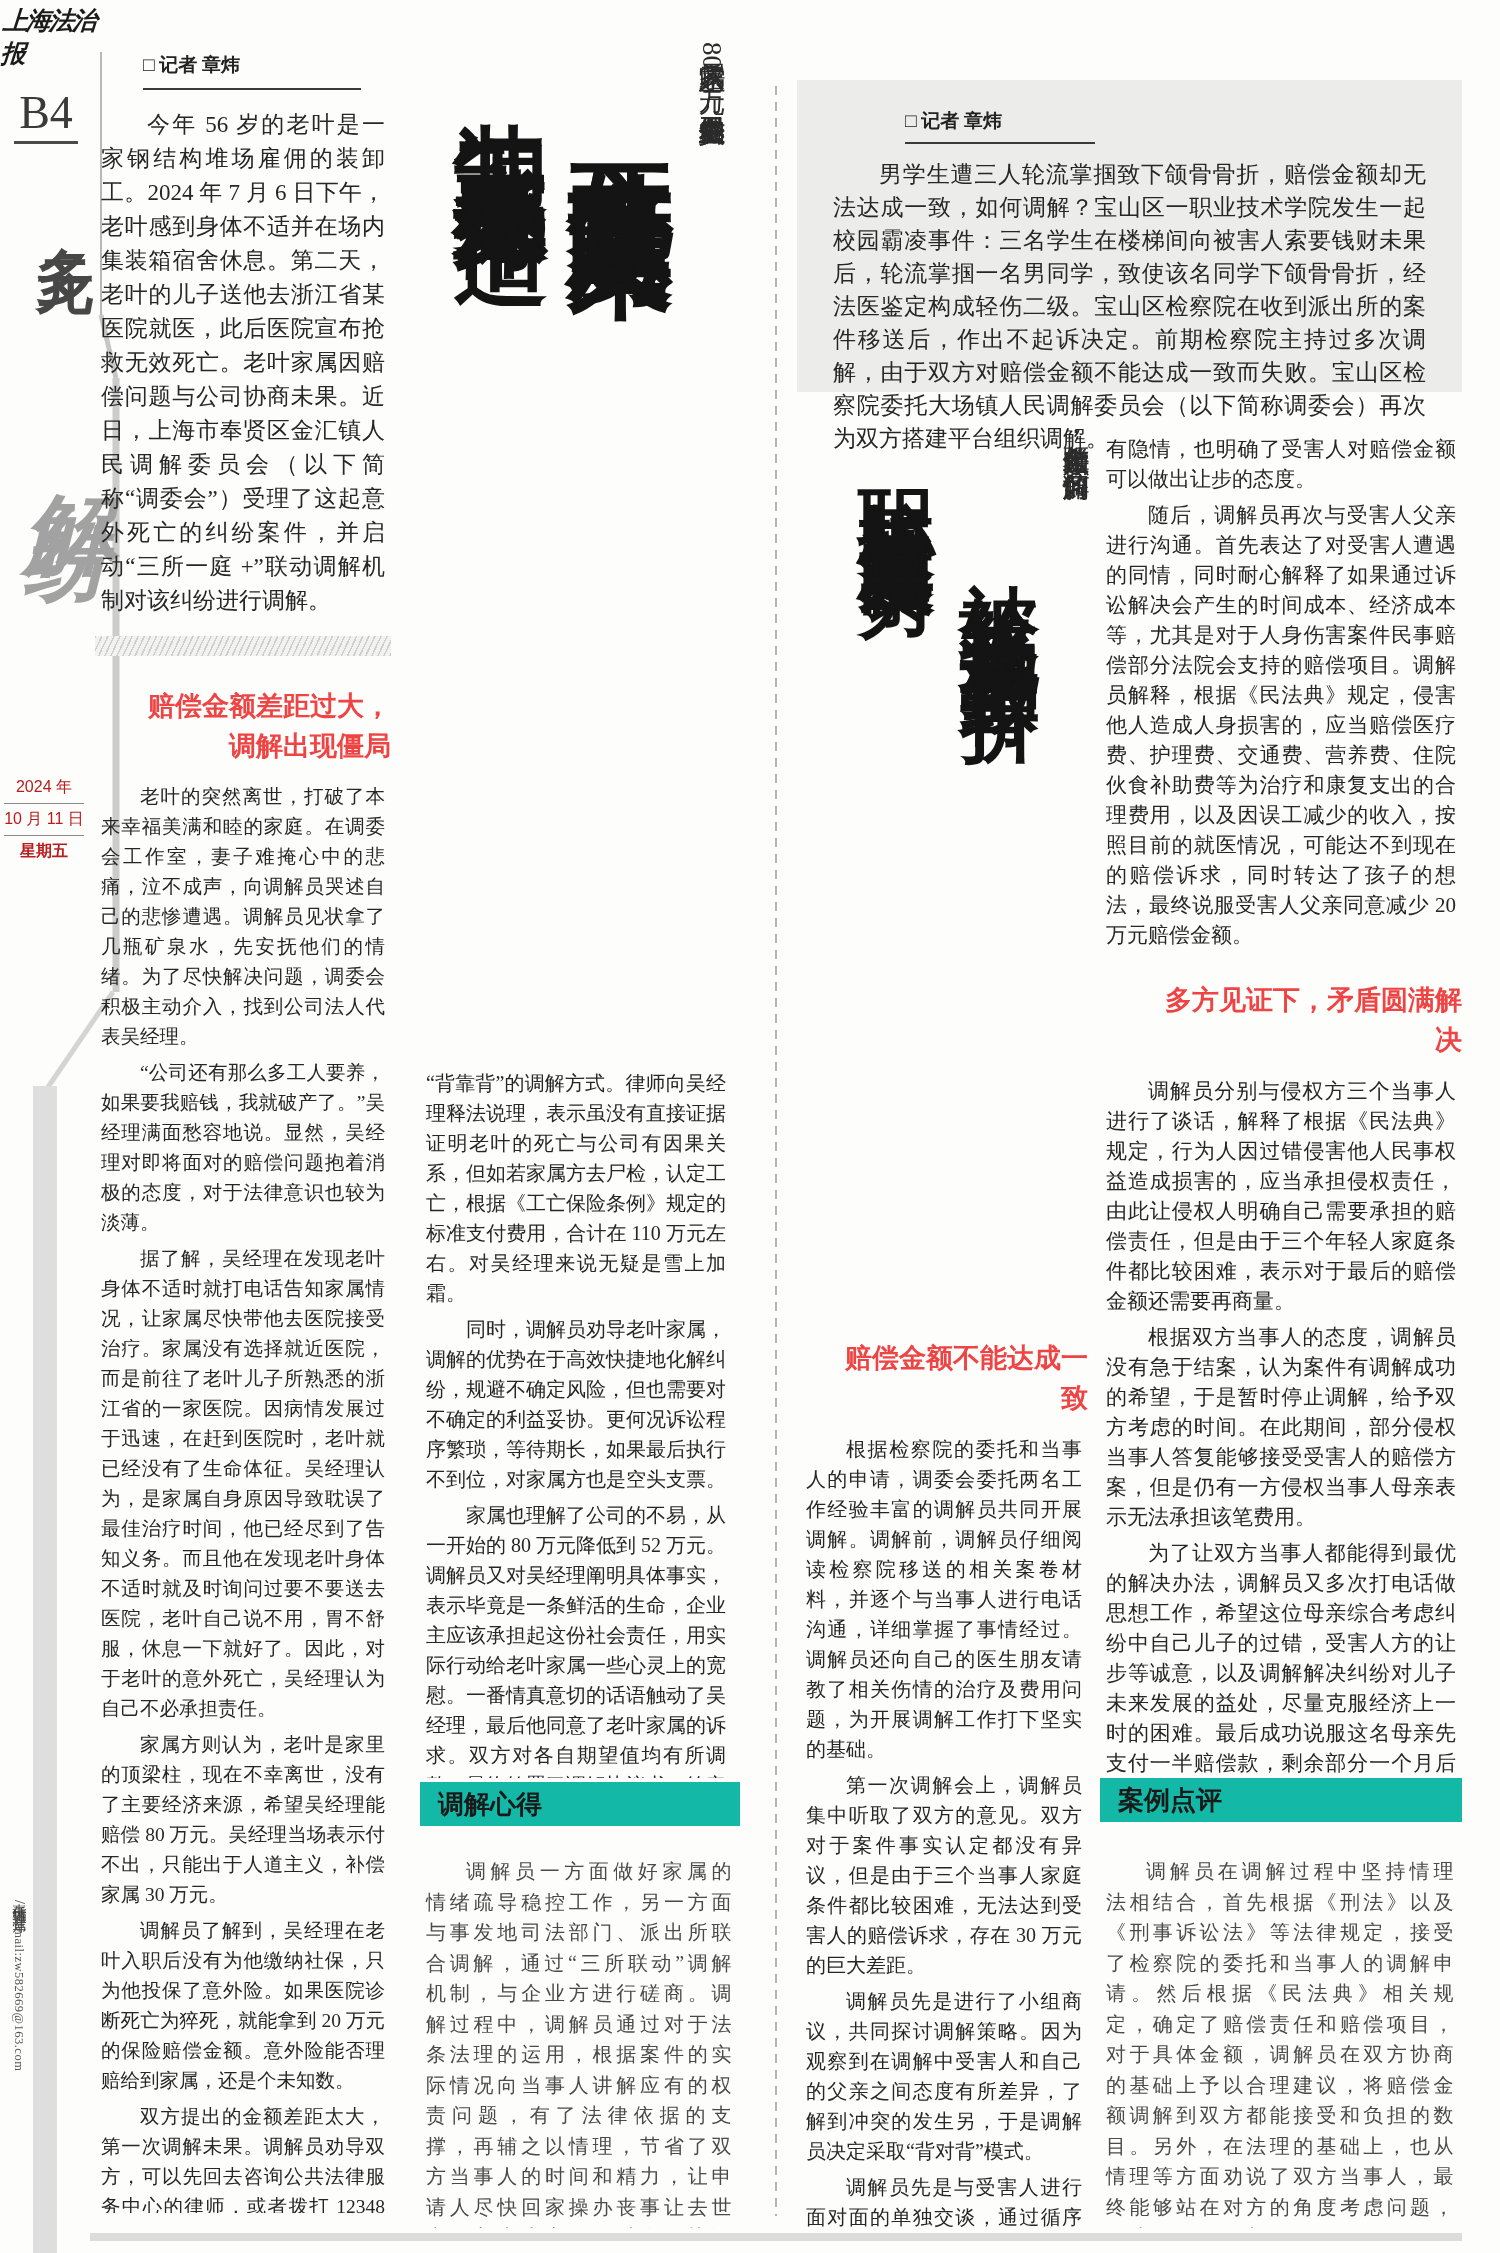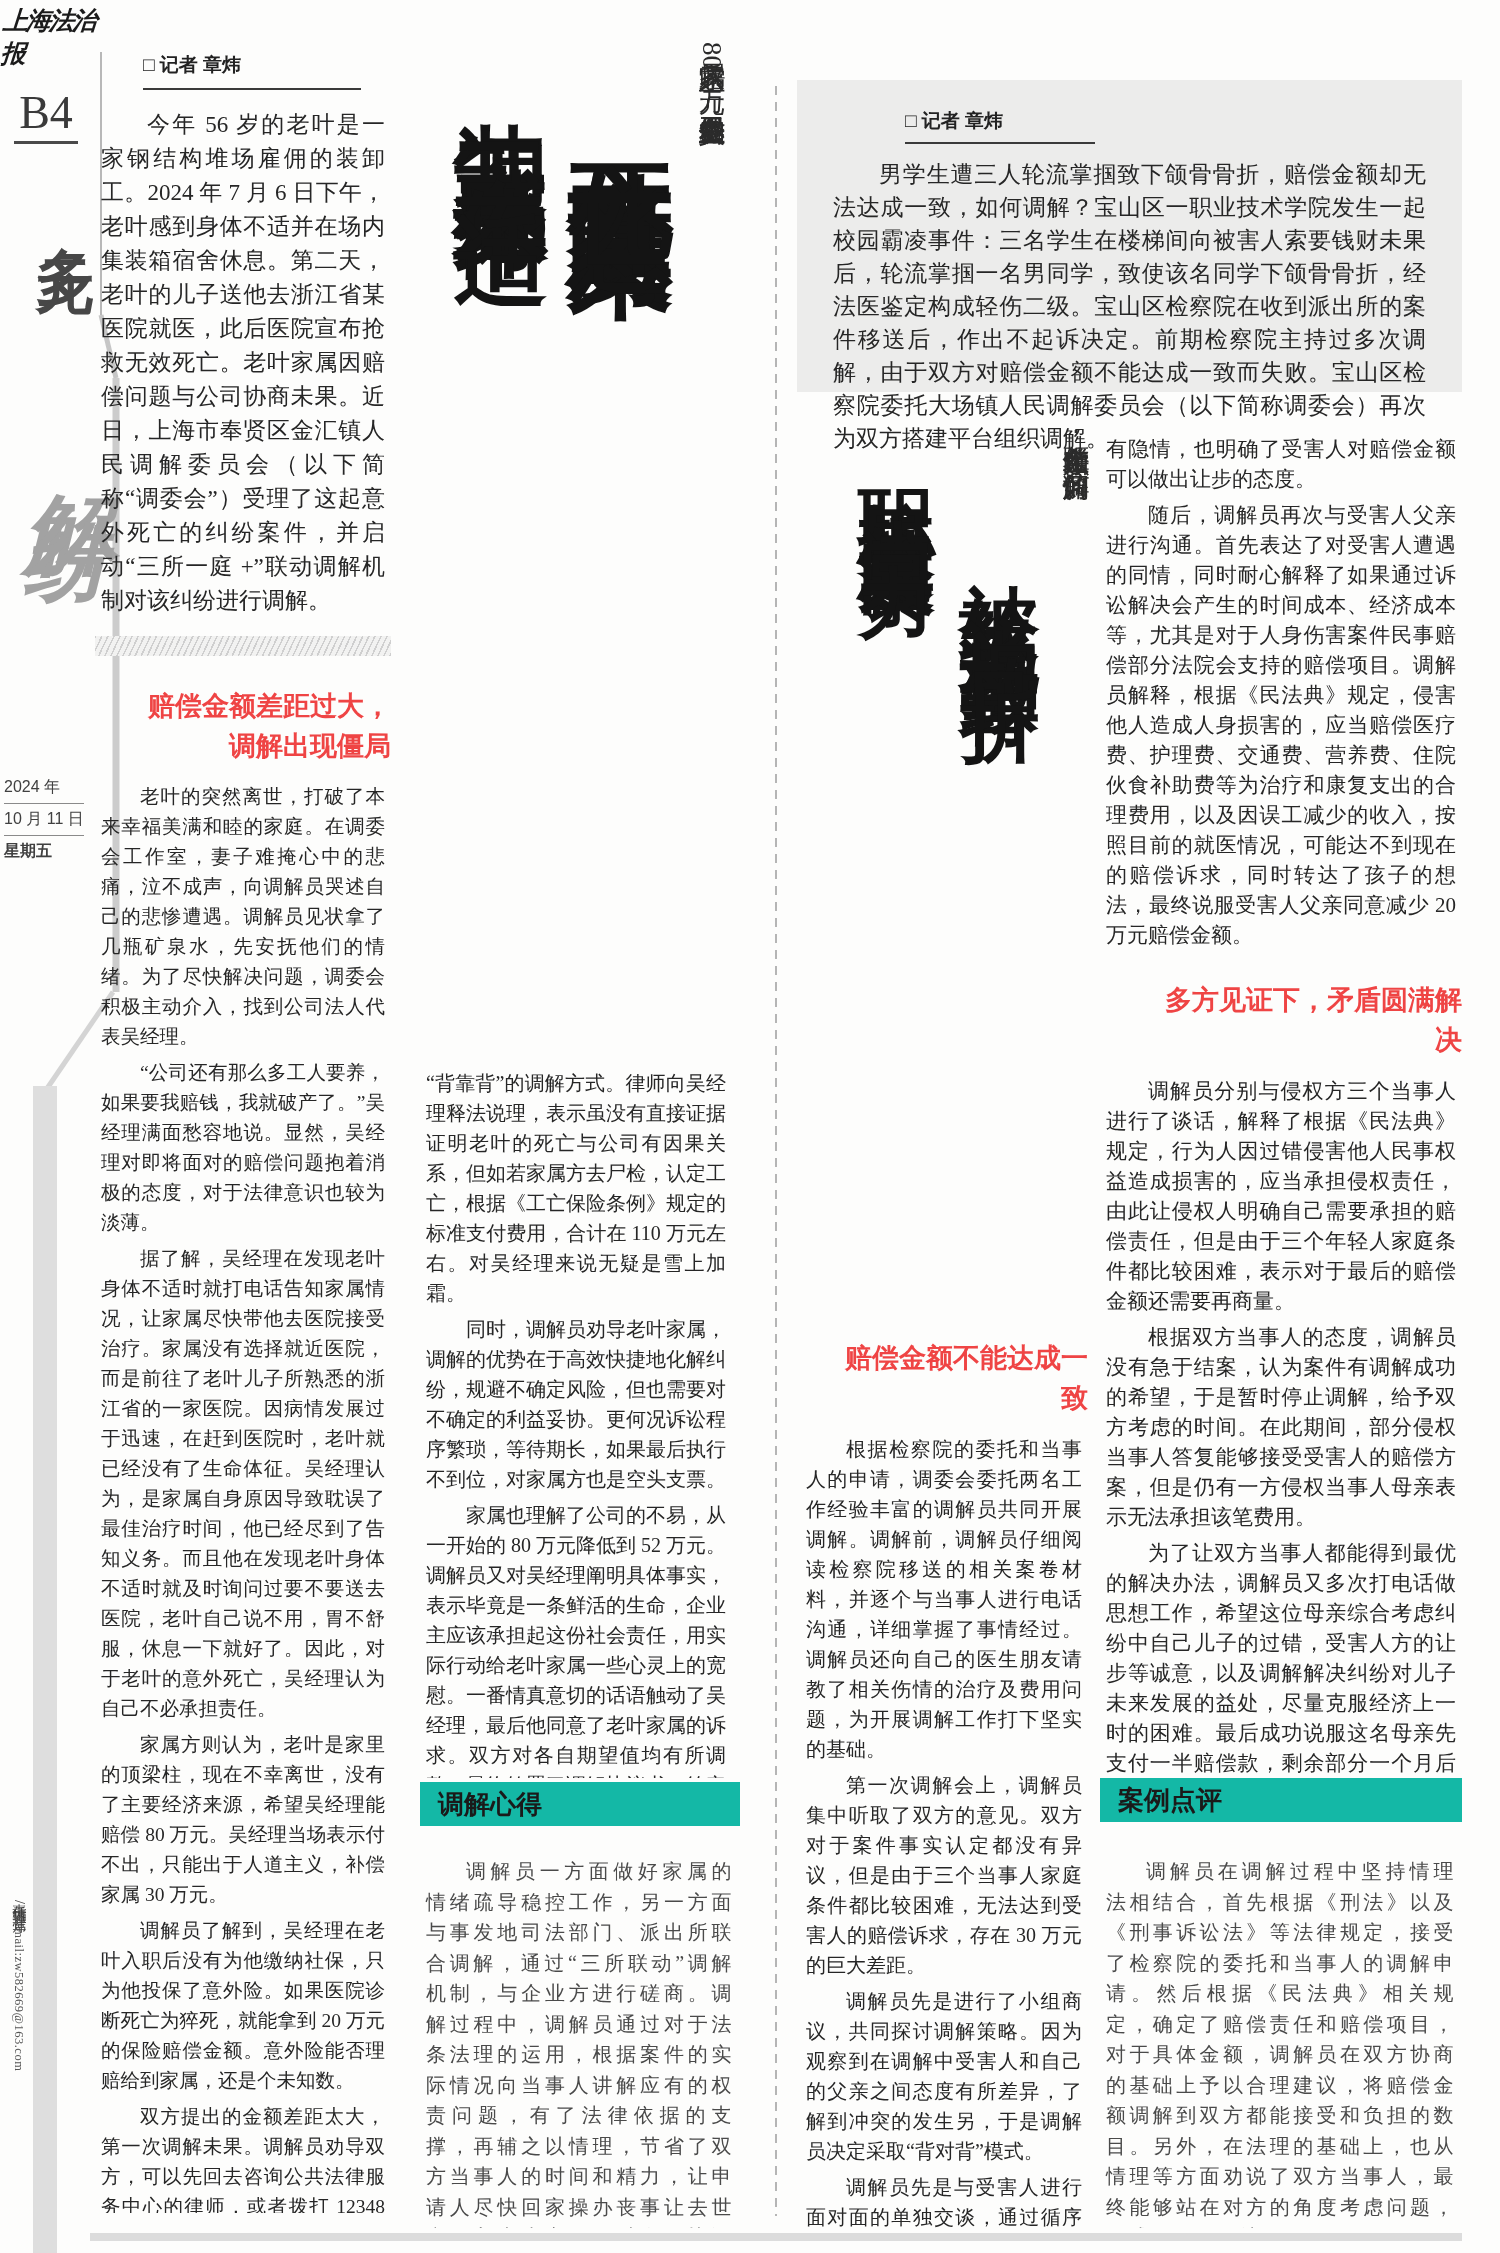--- a/index.html
+++ b/index.html
@@ -9,32 +9,32 @@
   #frame{position:absolute;left:0;top:0;z-index:0;pointer-events:none;}
   
   .masthead{position:absolute;left:2px;top:4px;width:92px;font-size:25px;font-weight:bold;
             font-style:italic;color:#1b1b1b;letter-spacing:-2px;transform:skewX(-4deg);}
   .pageno{position:absolute;left:14px;top:86px;width:64px;text-align:center;font-size:46px;
           color:#3a3a3a;border-bottom:3px solid #4a4a4a;padding-bottom:2px;}
   .secword1{position:absolute;left:24px;top:198px;writing-mode:vertical-rl;text-orientation:upright;
             font-size:60px;font-weight:bold;color:#474747;letter-spacing:14px;}
   .secword2{position:absolute;left:8px;top:424px;writing-mode:vertical-rl;text-orientation:upright;
             font-size:88px;font-weight:bold;font-style:italic;color:#a2a2a2;letter-spacing:22px;}
-  .datebox{position:absolute;left:4px;top:772px;width:80px;text-align:left;
-           font-family:"Liberation Sans","DejaVu Sans",sans-serif;font-size:16px;color:#404040;}
+  .datebox{position:absolute;left:4px;top:772px;width:80px;text-align:center;
+           font-family:"Liberation Sans","DejaVu Sans",sans-serif;font-size:16px;color:#b91c1c;}
   .datebox .dline{padding:5px 0;border-bottom:1px solid #8a8a8a;}
   .datebox .dline:last-child{border-bottom:none;font-weight:bold;}
   .editorcol{position:absolute;left:10px;top:1892px;height:360px;writing-mode:vertical-rl;
              font-size:14px;color:#3c3c3c;letter-spacing:2px;}
   .editorcol .mail{font-size:12.5px;color:#555;letter-spacing:0.5px;}
   
   .flowcol{position:absolute;overflow:hidden;z-index:1;}
   .para{margin:6px;text-indent:2em;text-align:justify;}
   .para.flat{text-indent:0;}
-  .reporter{font-family:Liberation Sans, sans-serif;font-weight:bold;
+  .reporter{font-family:Liberation Serif, serif;font-weight:bold;
             font-size:19px;color:#222;margin:0 0 10px 48px;}
   .rrule{border:none;border-top:2px solid #3a3a3a;width:218px;margin:0 0 18px 48px;}
   .hatch{height:20px;margin:18px 0 0 0;background:repeating-linear-gradient(115deg,#cfcfcf 0 1.5px,#f2f2f1 1.5px 5.5px);}
   .inhead{font-family:"Liberation Sans","DejaVu Sans",sans-serif;font-weight:bold;color:#ef4444;
           font-size:27px;line-height:40px;text-indent:42px;text-align:right;margin:30px 0 16px 0;}
   
   .l-intro{font-size:23px;line-height:34px;}
   .l-body{font-size:19.5px;line-height:30px;}
   .l2-body{font-size:20px;line-height:30px;}
   

